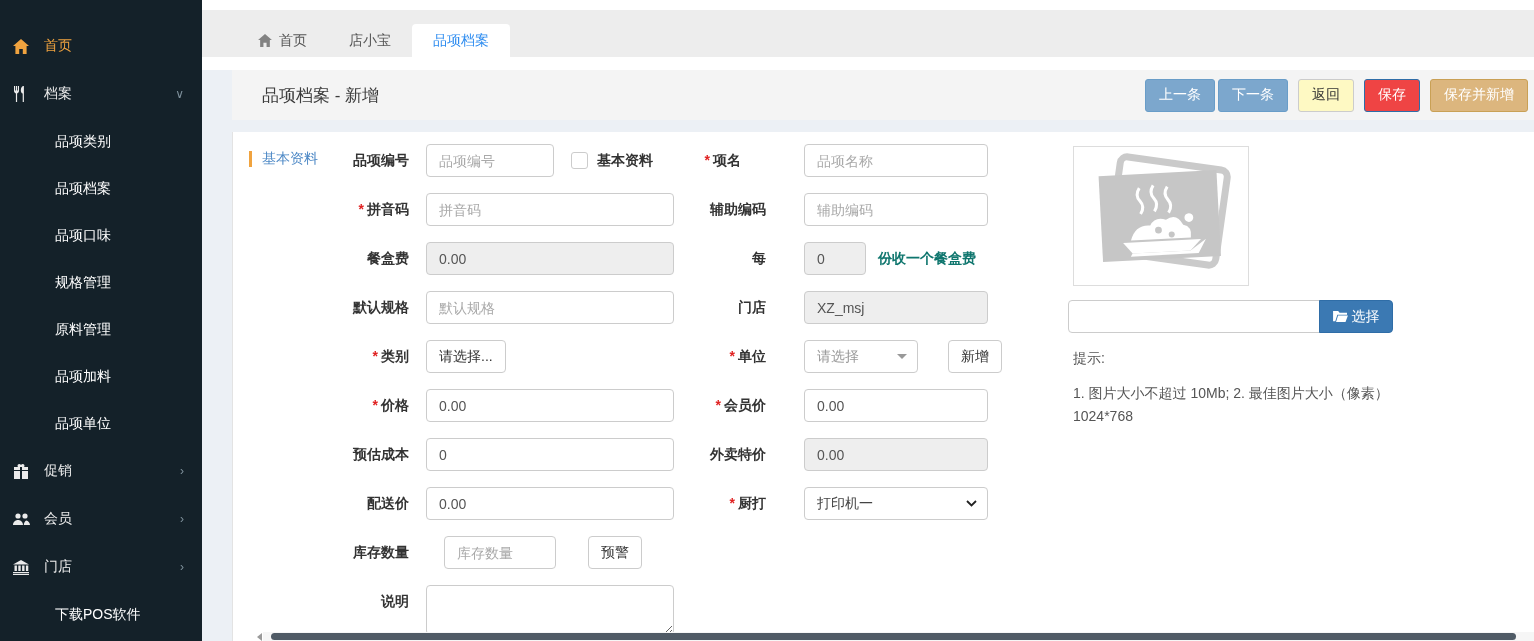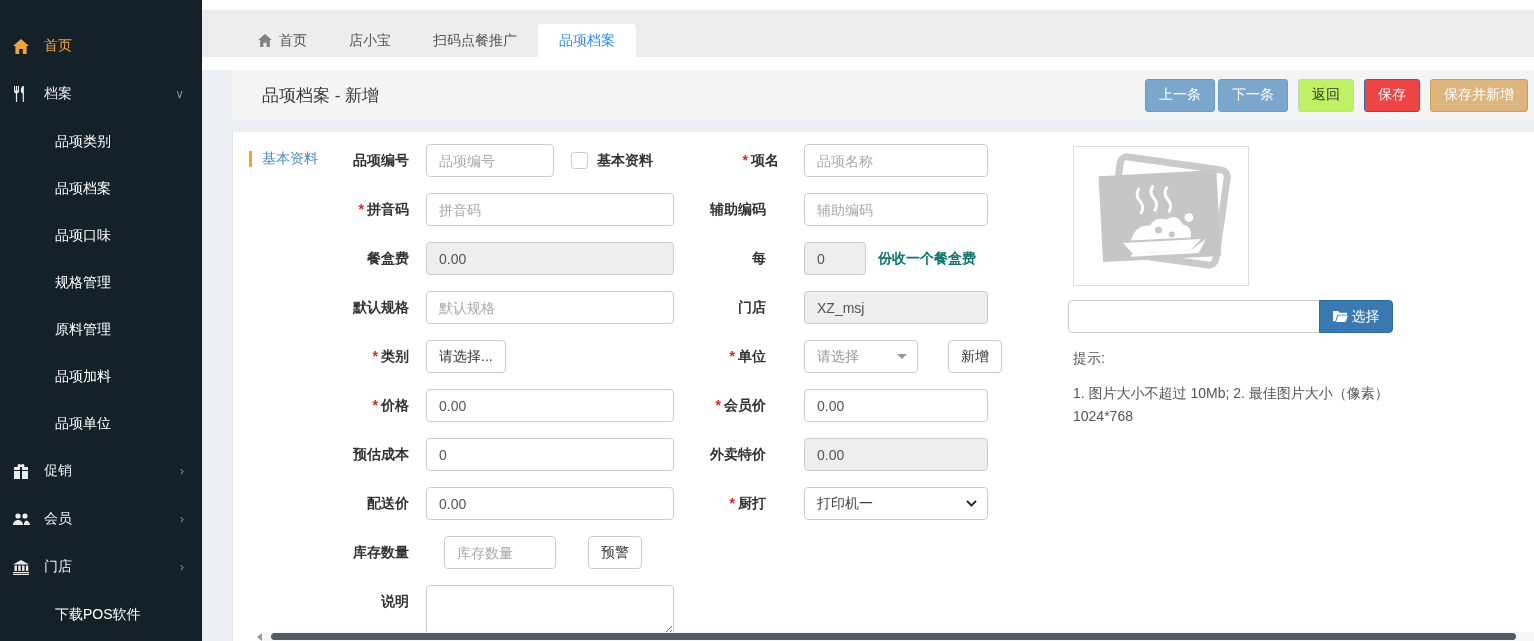--- a/index.html
+++ b/index.html
@@ -27,21 +27,21 @@
   .tab.active { background:#fff; color:#2d8cf0; border-radius:4px 4px 0 0; }
   .whitegap { height:13px; background:#fff; }
 
   .content { flex:1; position:relative; background:#ecf0f5; }
   .panel-header { position:absolute; left:30px; right:0; top:0; height:50px; background:#f4f4f4;
                   display:flex; align-items:center; padding:0 6px 0 30px; }
   .ph-title { font-size:17px; color:#3c3c3c; flex:1; }
   .btn { height:33px; border-radius:3px; padding:0 13px; font-size:14px; cursor:pointer;
          font-family:inherit; display:inline-flex; align-items:center; }
   .btn-steel { background:#7ca7cd; border:1px solid #699dc8; color:#fff; }
-  .btn-plain { background:#bef264; border:1px solid #ccc; color:#333; }
+  .btn-plain { background:#fef9c3; border:1px solid #ccc; color:#333; }
   .btn-save  { background:#ef4444; border:1px solid #2f6da7; color:#fff; }
   .btn-tan   { background:#dcb67e; border:1px solid #c9a055; color:#fff; }
   .mlg { margin-left:10px; } .msm { margin-left:3px; }
 
   .panel-body { position:absolute; left:30px; right:0; top:62px; bottom:0; background:#fff;
                 border-left:1px solid #e3e3e3; overflow:hidden; }
 
   
   .section-label { position:absolute; left:16px; top:18px; color:#4b87c5; padding-left:13px; }
   .section-label::before { content:""; position:absolute; left:0; top:1px; width:3px; height:16px; background:#f0a33f; }
@@ -177,23 +177,20 @@
         <span class="tab-icon">
           <svg width="14" height="13" viewBox="0 0 16 15" fill="currentColor">
               <path d="M8 0 16 7h-2.4v8H9.8v-5H6.2v5H2.4V7H0z"></path>
             </svg>
         </span>
         <span>首页</span>
       </div>
       <div class="tab">
           <span>店小宝</span>
         </div>
-      <div class="tab">
-          <span>扫码点餐推广</span>
-        </div>
       <div class="tab active">
           <span>品项档案</span>
         </div>
     </div>
     <div class="whitegap"></div>
 
     <div class="content">
 
       <div class="panel-header">
         <div class="ph-title">品项档案 - 新增</div>
@@ -234,21 +231,21 @@
         <div class="flabel" style="left:20px; top:362px;"><span>配送价</span></div>
         <input class="inp" style="left: 193px; top: 355px; width: 248px;" value="0.00">
 
         <div class="flabel" style="left:20px; top:411px;"><span>库存数量</span></div>
         <input class="inp" style="left: 211px; top: 404px; width: 112px;" placeholder="库存数量">
         <button class="wbtn" style="left:355px; top:404px;">预警</button>
 
         <div class="flabel" style="left:20px; top:460px;"><span>说明</span></div>
         <textarea class="ftextarea" style="left: 193px; top: 453px; width: 248px; height: 50px;"></textarea>
 
-        <div class="flabel rcol" style="left:426px; top:19px;"><span class="req">*</span><span>项名</span></div>
+        <div class="flabel rcol" style="left:388px; top:19px;"><span class="req">*</span><span>项名</span></div>
         <input class="inp" style="left: 571px; top: 12px; width: 184px;" placeholder="品项名称">
 
         <div class="flabel rcol" style="left:413px; top:68px;"><span>辅助编码</span></div>
         <input class="inp" style="left: 571px; top: 61px; width: 184px;" placeholder="辅助编码">
 
         <div class="flabel rcol" style="left:413px; top:117px;"><span>每</span></div>
         <input class="inp dis" disabled="" style="left: 571px; top: 110px; width: 62px;" value="0">
         <div class="suffix-text" style="left:645px; top:110px;">份收一个餐盒费</div>
 
         <div class="flabel rcol" style="left:413px; top:166px;"><span>门店</span></div>

